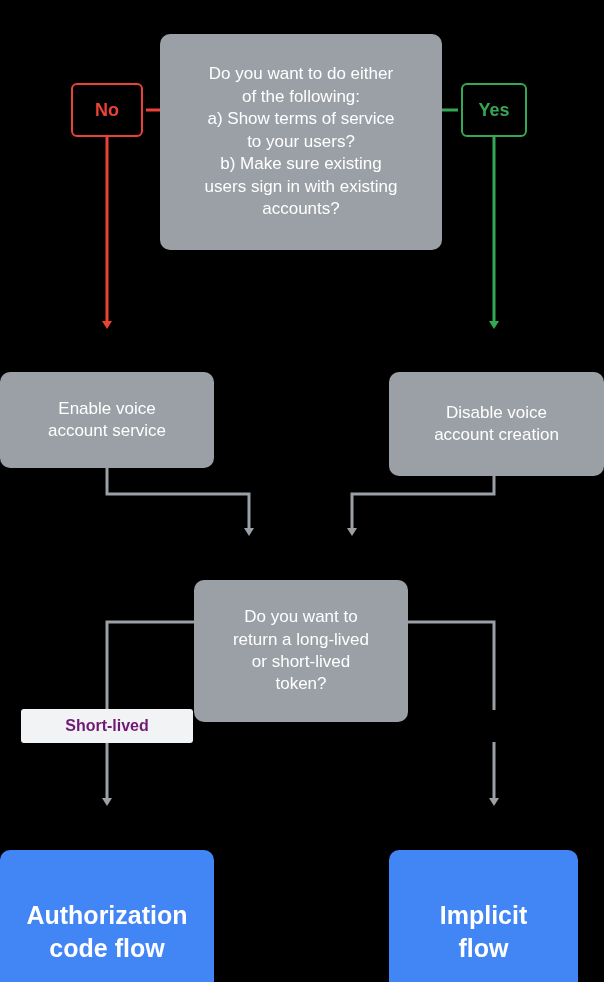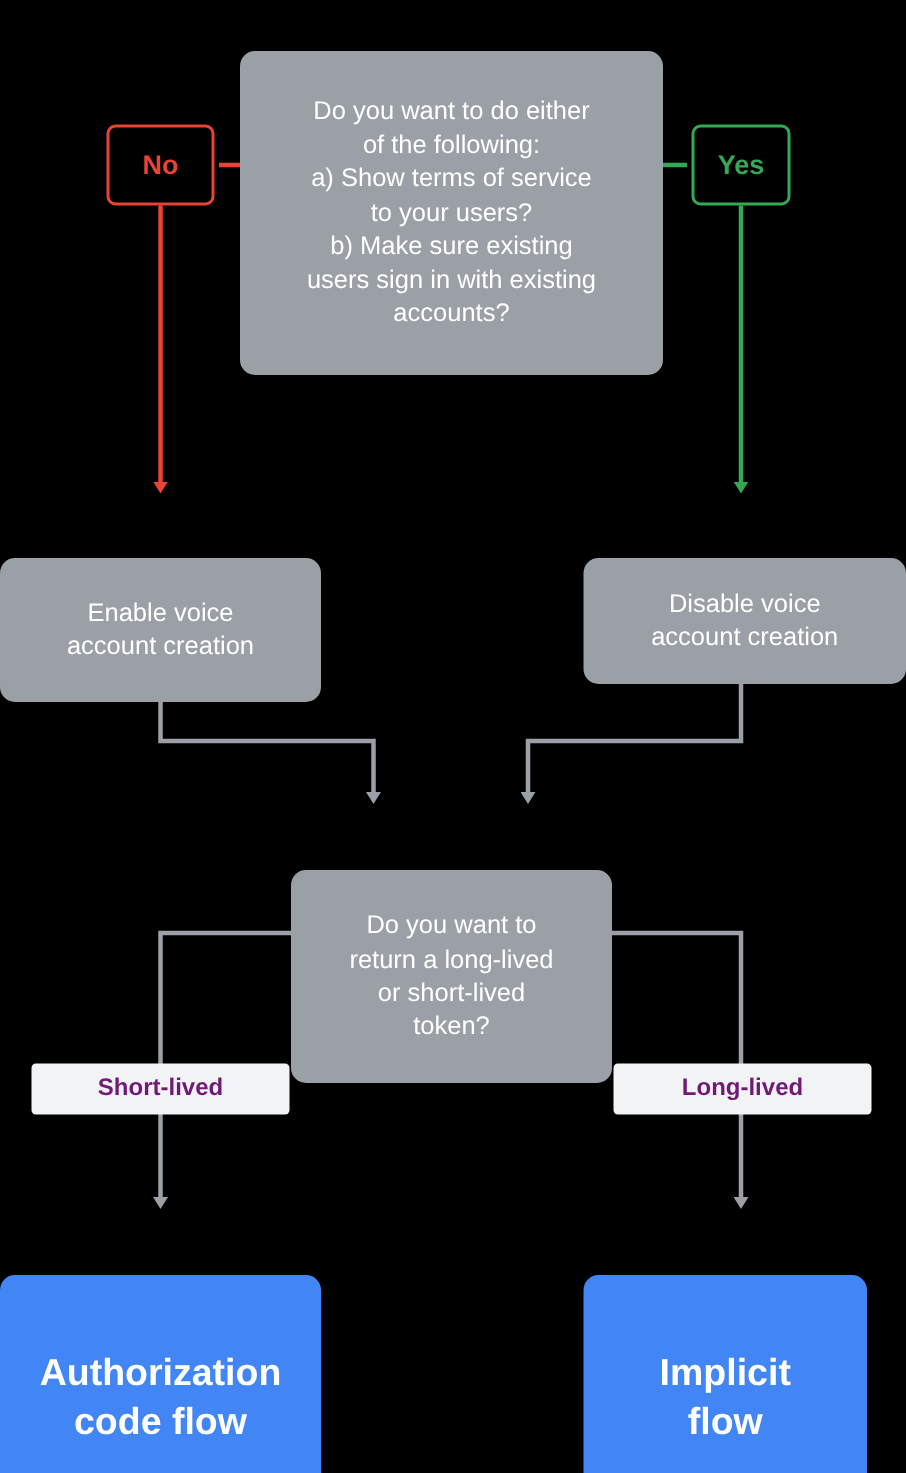--- a/index.html
+++ b/index.html
@@ -128,33 +128,32 @@
 to your users?
 b) Make sure existing
 users sign in with existing
 accounts?</div>
 
   <div class="pill pill-yes" style="left:461px; top:83px; width:66px; height:54px;">Yes</div>
 
   <div class="pill pill-no" style="left:71px; top:83px; width:72px; height:54px;">No</div>
 
   <div class="node node-gray multiline" style="left:0px; top:340px; width:214px; height:96px;">Enable voice
-account creation</div>
+account service</div>
 
-  <div class="node node-gray multiline" style="left:389px; top:340px; width:215px; height:84px;">Disable voice
+  <div class="node node-gray multiline" style="left:389px; top:340px; width:215px; height:104px;">Disable voice
 account creation</div>
 
   <div class="node node-gray multiline" style="left:194px; top:548px; width:214px; height:142px; padding:8px 12px;">Do you want to
 return a long-lived
 or short-lived
 token?</div>
 
   <div class="label-box" style="left:21px; top:709px; width:172px; height:34px;">Short-lived</div>
 
-  <div class="label-box" style="left:409px; top:709px; width:172px; height:34px;">Long-lived</div>
 
   <div class="node node-blue multiline" style="left:0px; top:818px; width:214px; height:164px;">Authorization
 code flow</div>
 
   <div class="node node-blue multiline" style="left:389px; top:818px; width:189px; height:164px;">Implicit
 flow</div>
 
 </div>
 
 </body></html>

